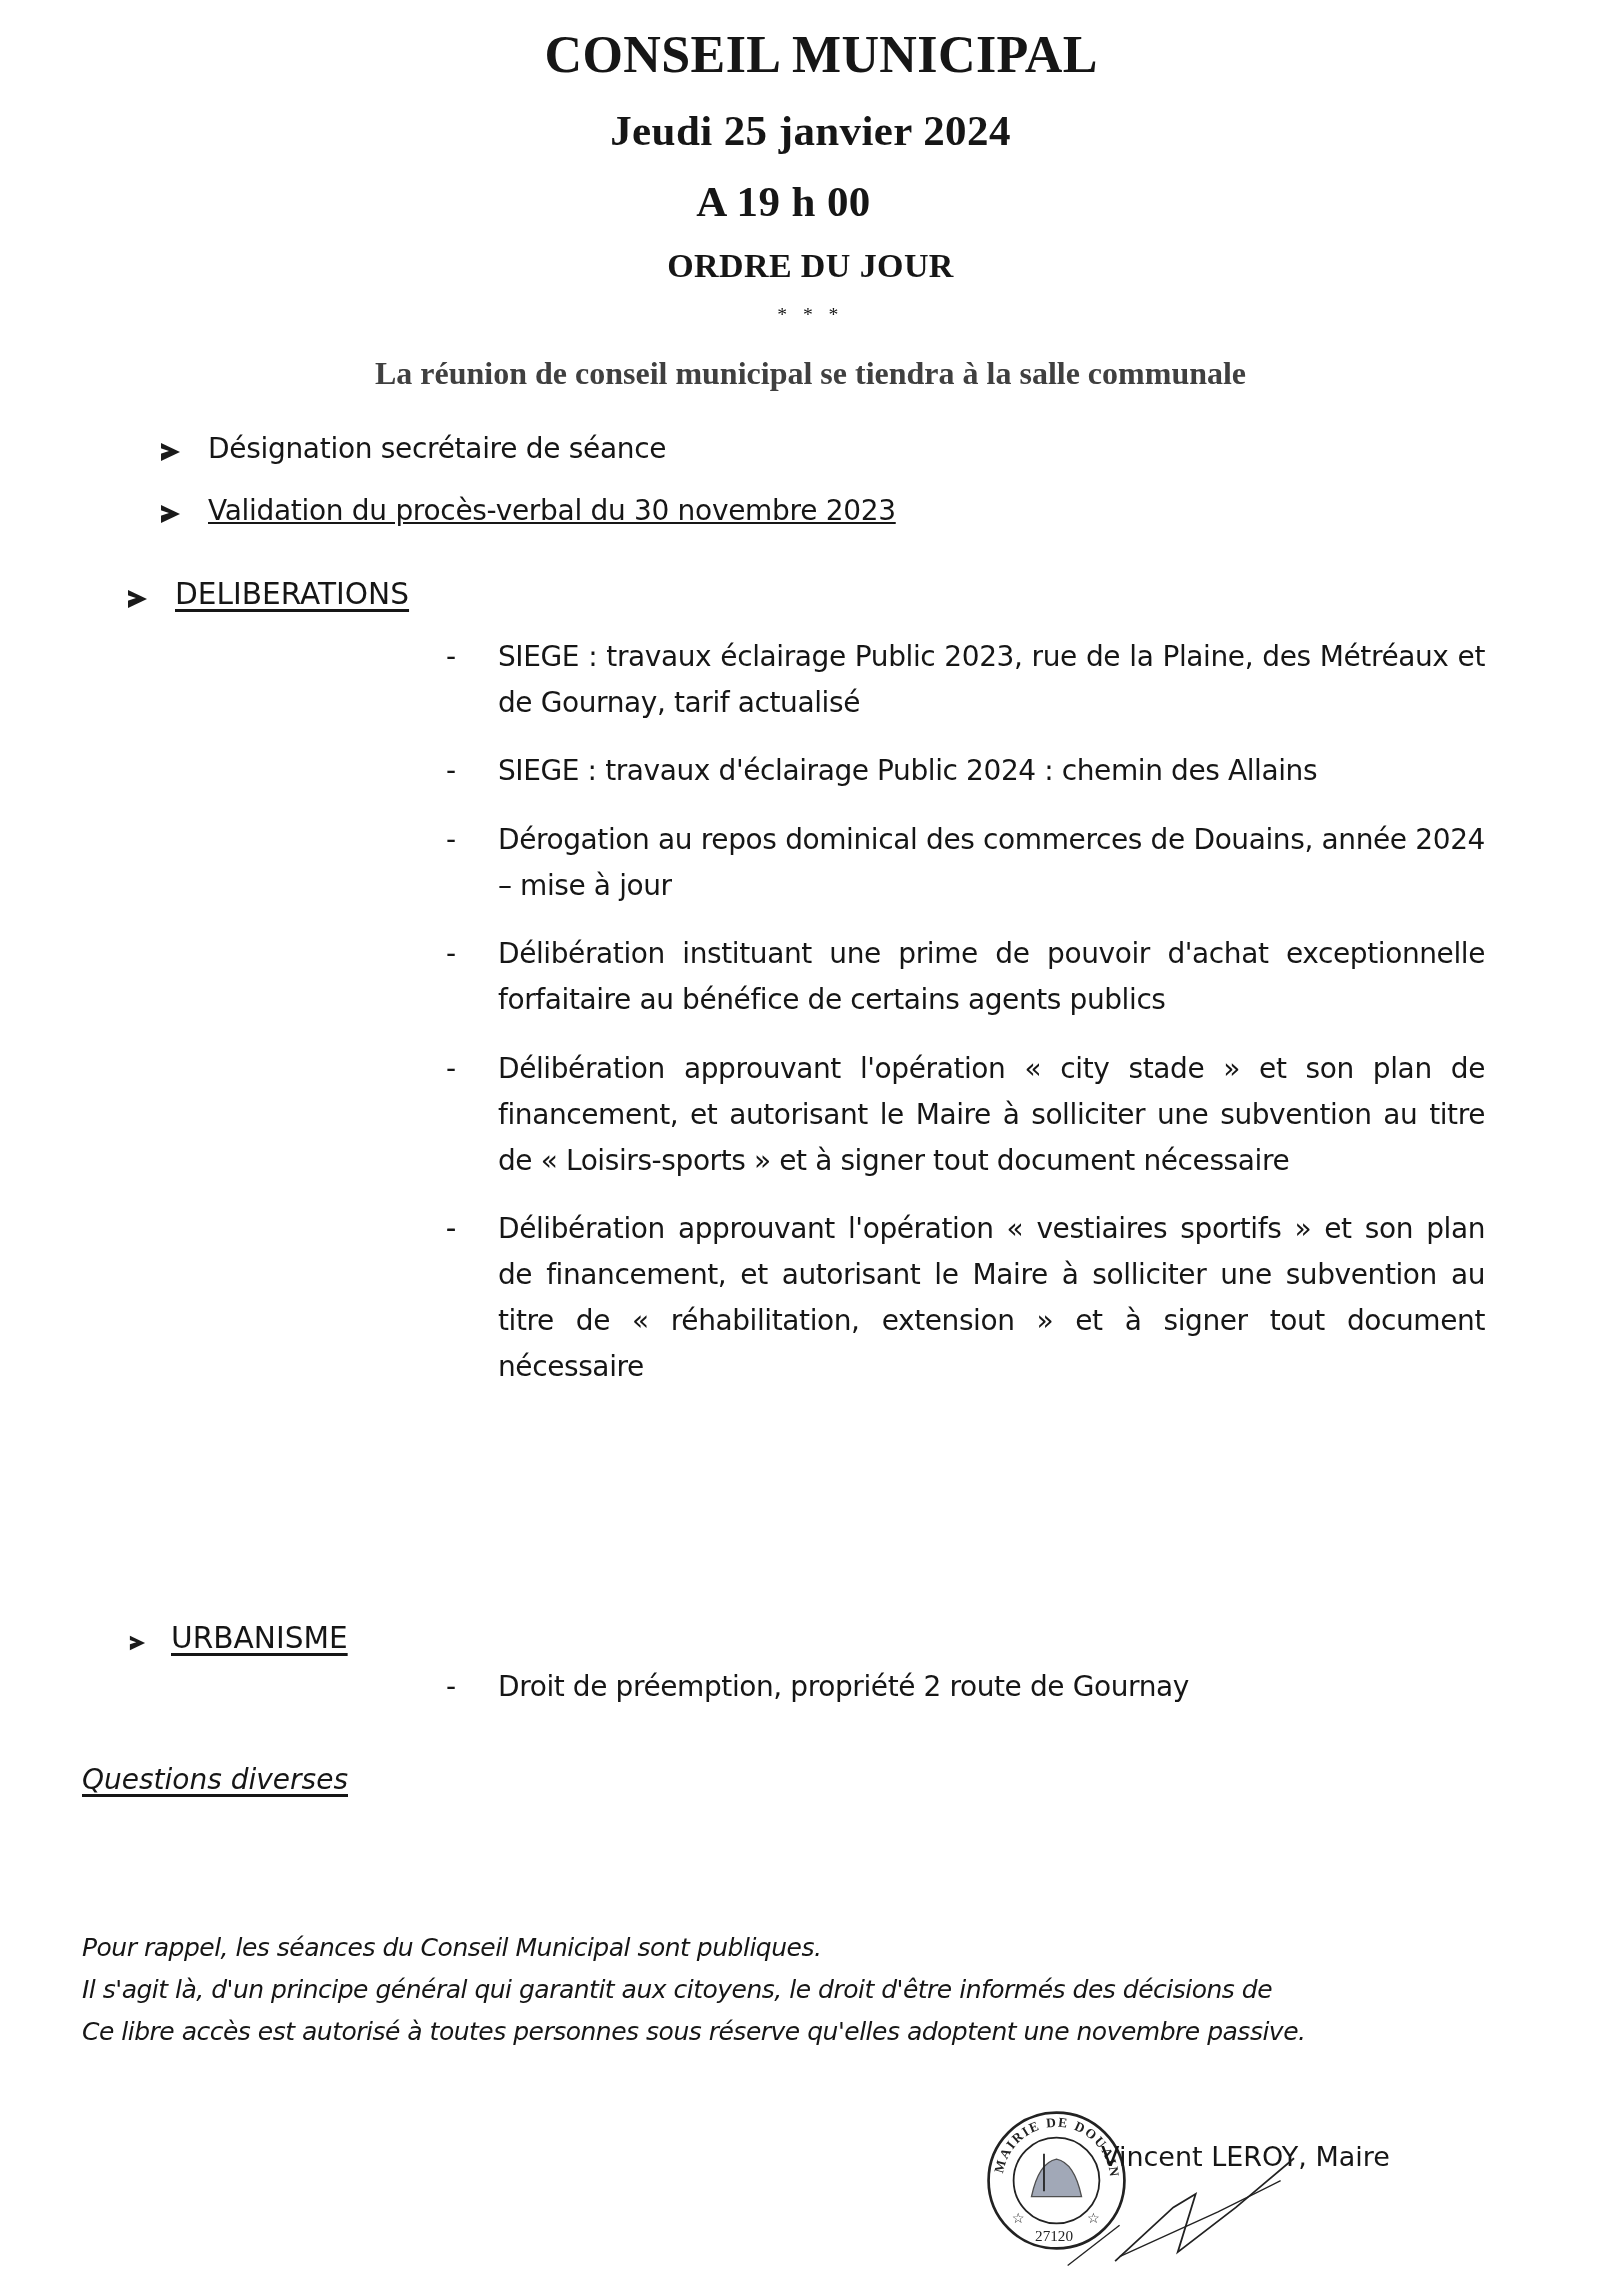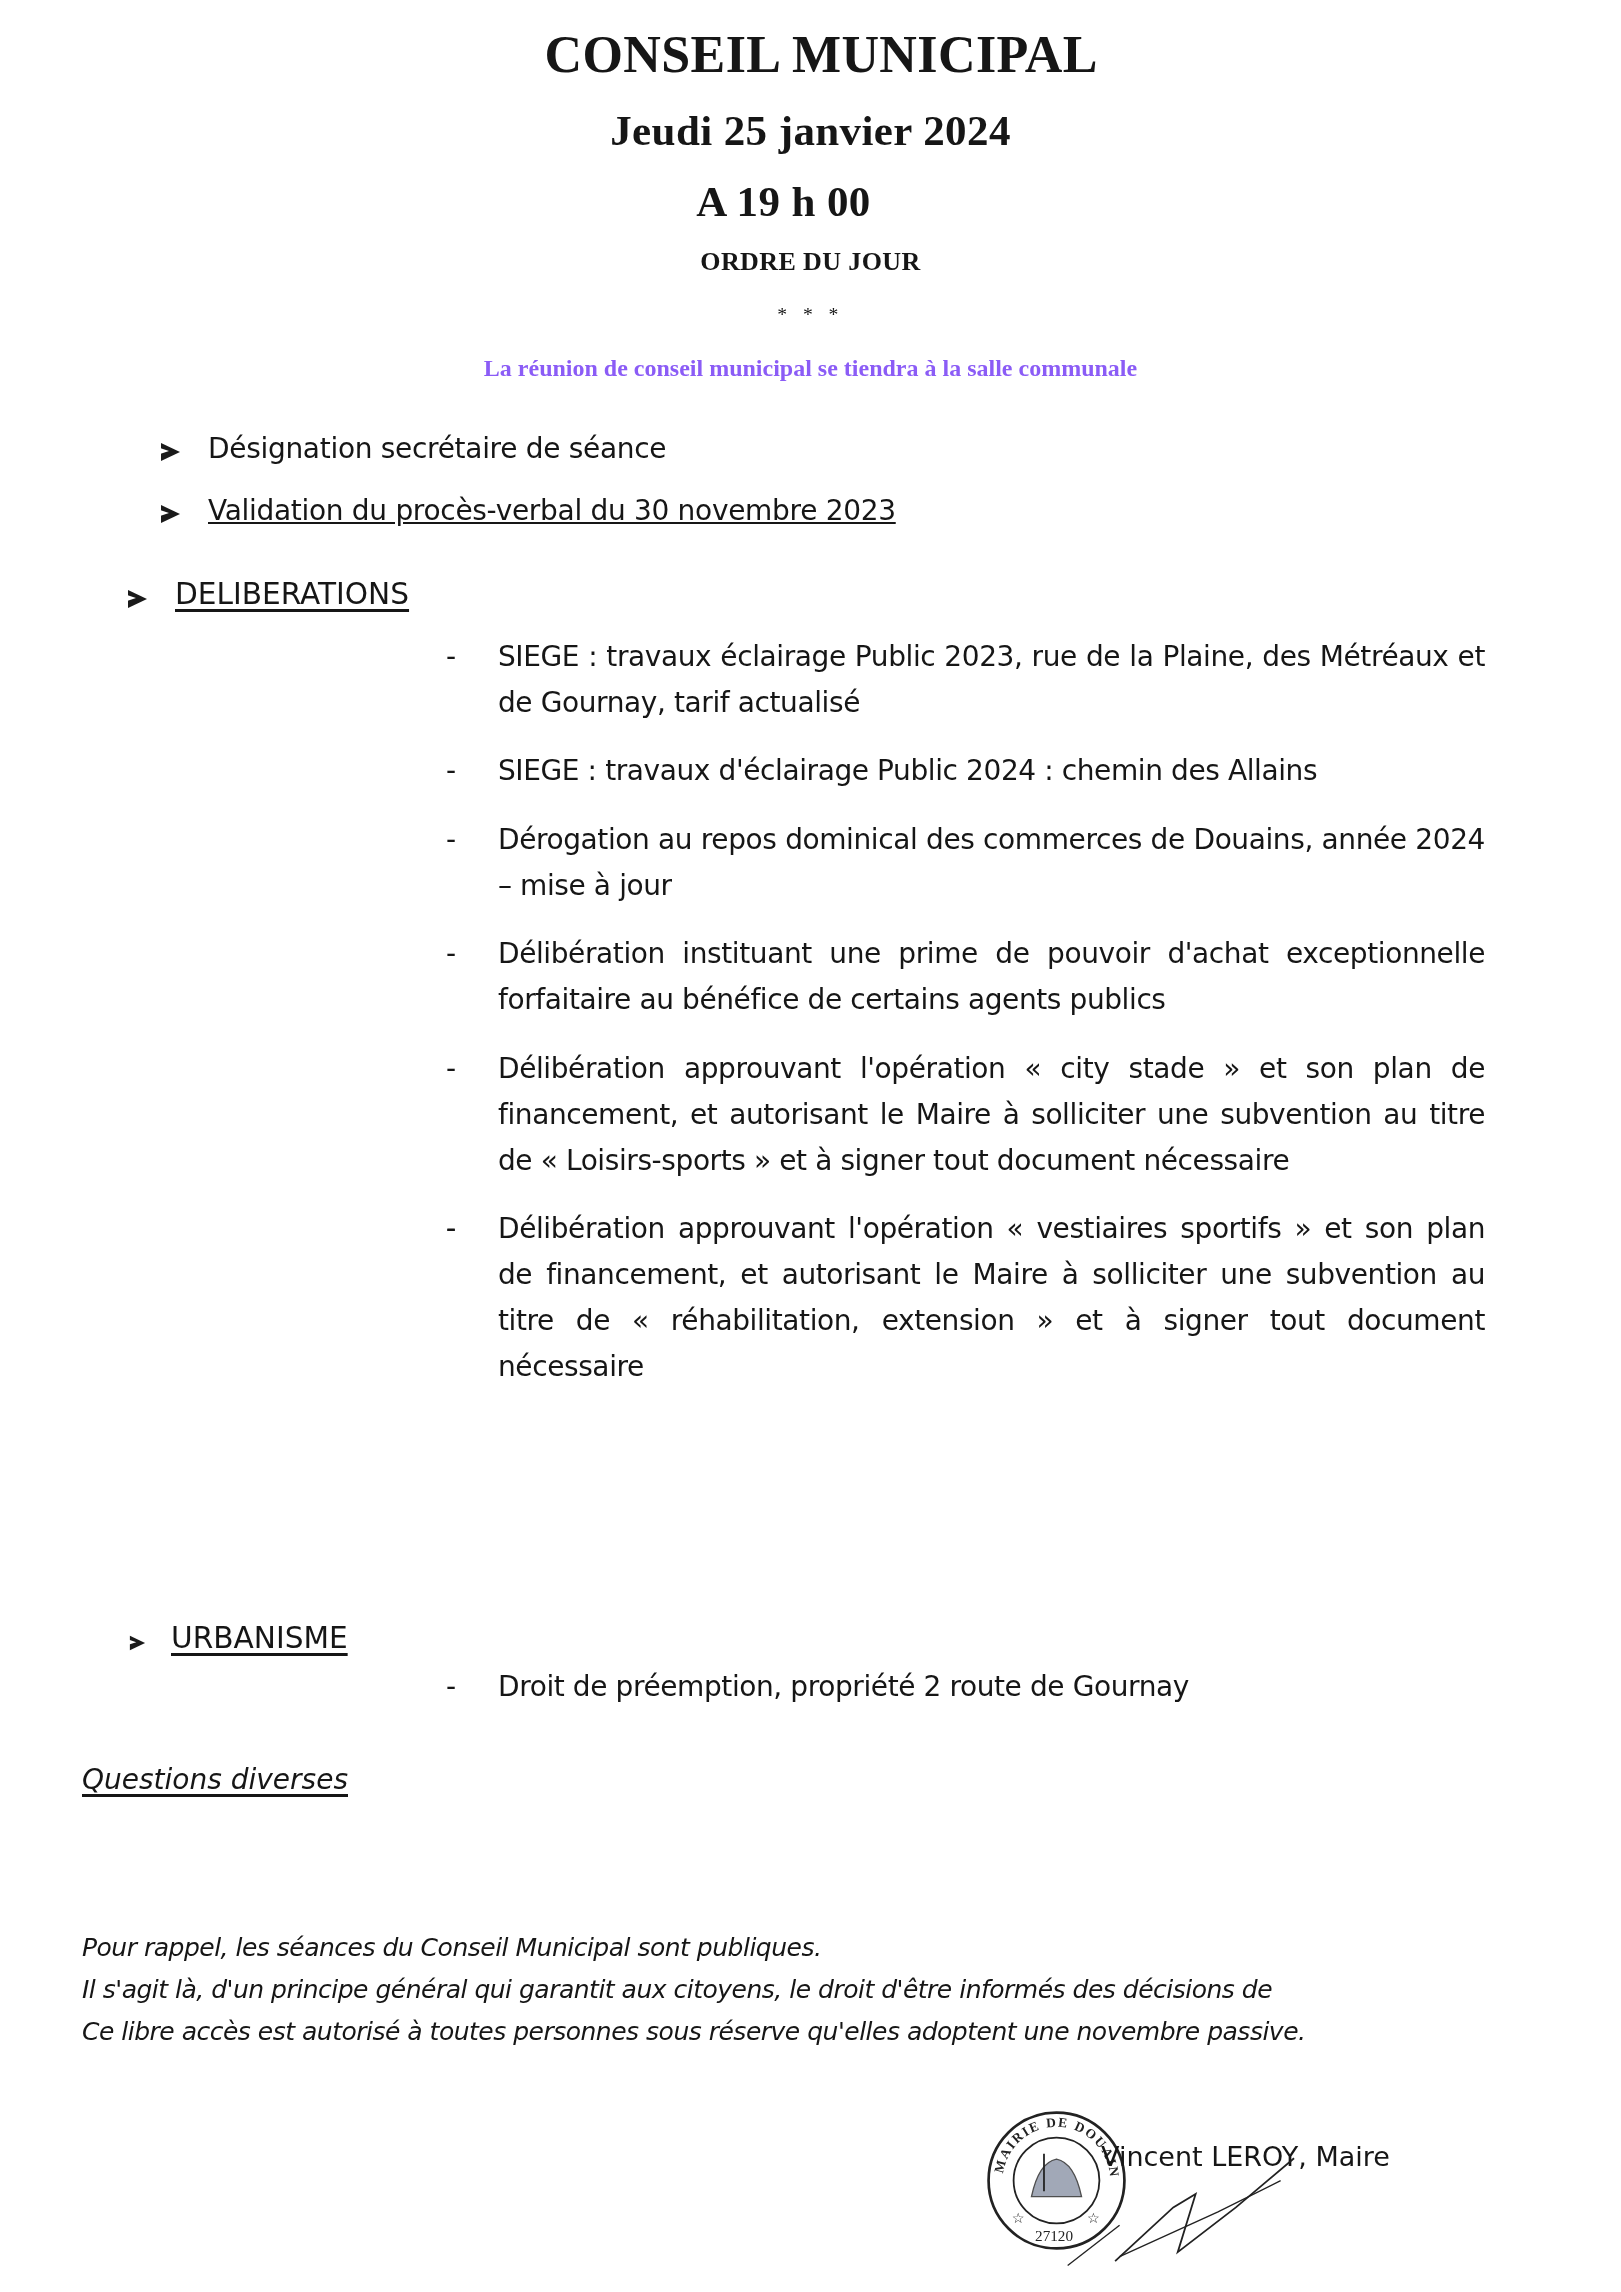--- a/index.html
+++ b/index.html
@@ -24,24 +24,24 @@
     .title {
       position: absolute;
       left: 0;
       width: 1621px;
       text-align: center;
       letter-spacing: 0.4px;
     }
     #t1 { top: 25px; left: 10.7px; font-size: 52px; }
     #t2 { top: 106px; left: 0px; font-size: 43px; }
     #t3 { top: 177px; left: -27px; font-size: 43px; }
-    #t4 { top: 247px; left: 0px; font-size: 26px; }
+    #t4 { top: 247px; left: 0px; font-size: 34px; }
     #t5 { top: 303px; left: 0px; font-size: 19.7px; font-weight: normal; letter-spacing: 5.4px; }
     #t6 {
-      top: 355px; left: 0px; font-size: 24px; color: #8b5cf6;
+      top: 355px; left: 0px; font-size: 32px; color: #404040;
       letter-spacing: 0;
     }
 
     .arrow-item {
       position: absolute;
       font-size: 28px;
       letter-spacing: -0.3px;
       white-space: nowrap;
     }
     .arrow {

